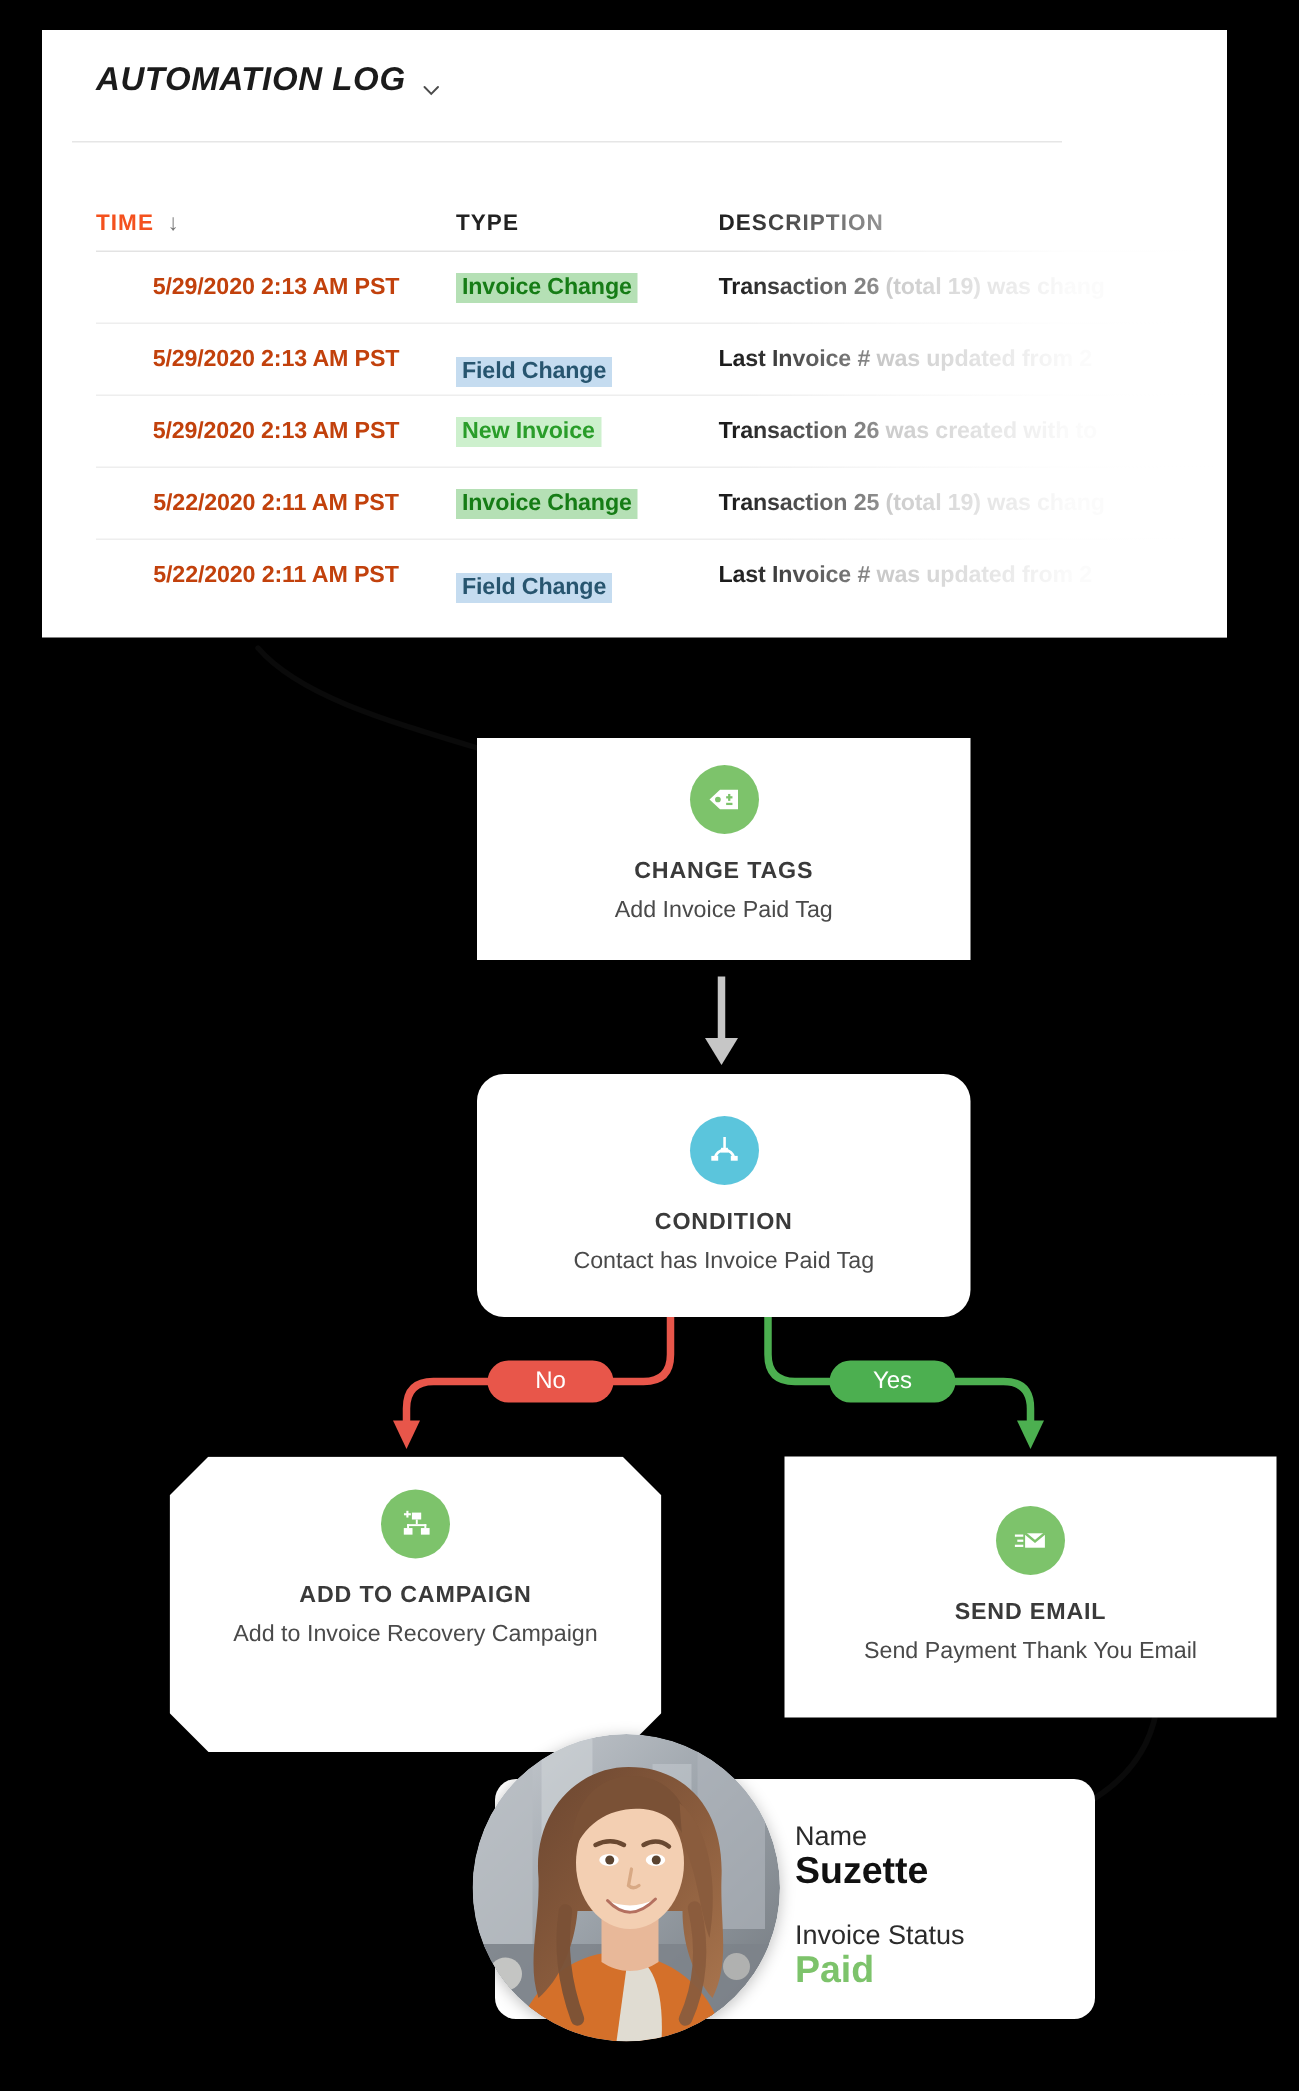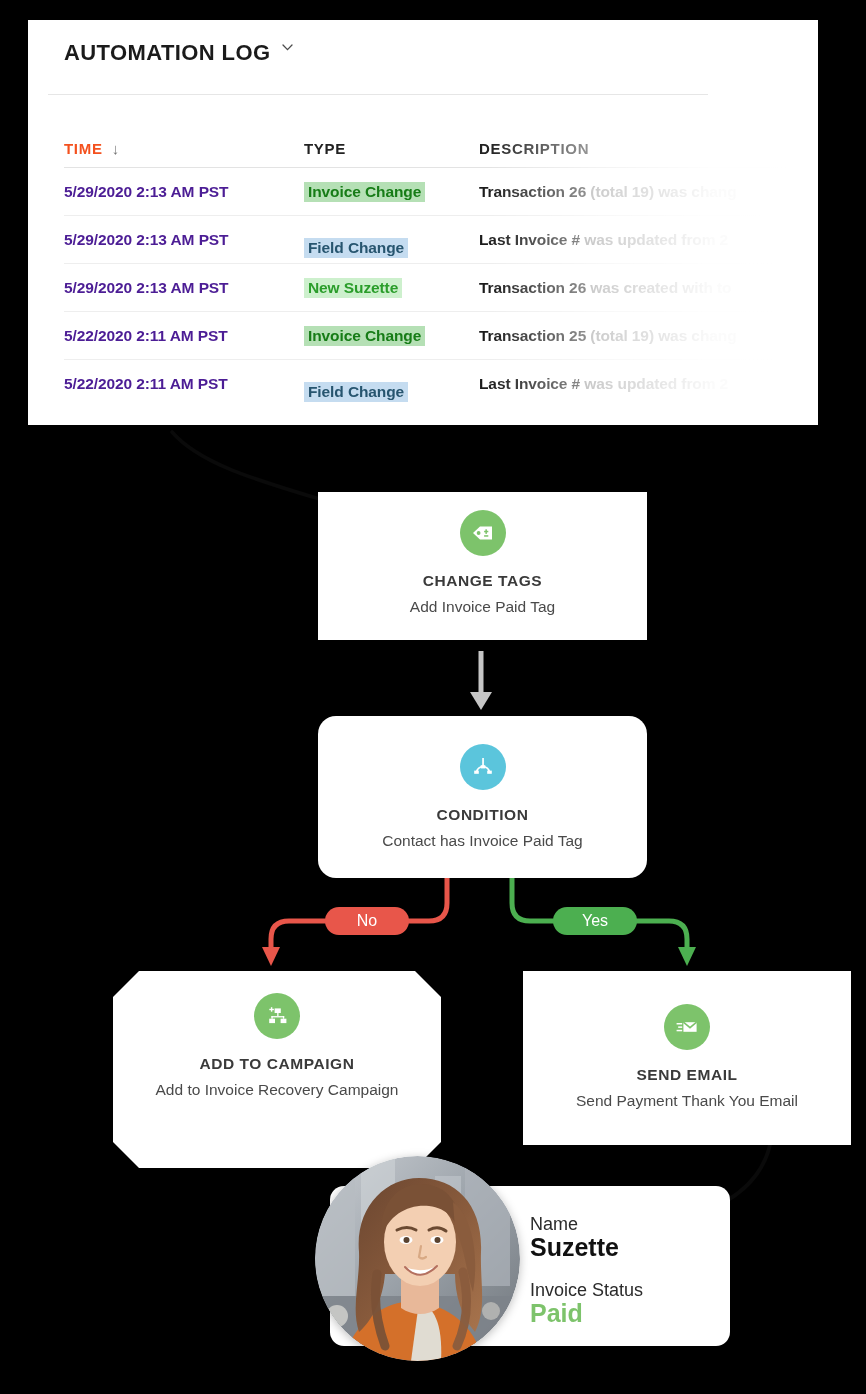--- a/index.html
+++ b/index.html
@@ -28,22 +28,23 @@
     height: 405px;
     background: #ffffff;
     overflow: hidden;
   }
 
   #log-header {
     position: absolute;
     left: 36px;
     top: 20px;
     display: flex;
-    align-items: flex-start;
+    align-items: flex-end;
     gap: 11px;
+    font-style: italic;
   }
   #log-title {
     font-size: 22px;
     font-weight: 700;
     letter-spacing: 0.4px;
     color: #1b1b1b;
     font-family: "Liberation Sans", sans-serif;
   }
   .chev {
     width: 13px;
@@ -93,22 +94,23 @@
     color: #222222;
     font-weight: 700;
     font-size: 15px;
     letter-spacing: 0.7px;
   }
   .sort-arrow { color: #777; font-size: 15px; font-weight: 400; }
 
   .cell-time {
     font-size: 15.5px;
     font-weight: 700;
-    color: #4c1d95;
+    color: #c2410c;
     letter-spacing: -0.1px;
+    text-align: center;
   }
   .badge {
     display: inline-block;
     padding: 1px 4px;
     font-size: 15.5px;
     font-weight: 600;
     letter-spacing: -0.1px;
     white-space: nowrap;
   }
   .badge.green-dark { background: #b5e0b5; color: #167c16; }
@@ -270,21 +272,21 @@
         <div class="c-time cell-time">5/29/2020 2:13 AM PST</div>
         <div class="c-type">
           <span class="badge blue">Field Change</span>
         </div>
         <div class="c-desc desc-text"><b>Last Invoice #</b><span class="dim"> was updated from 2</span></div>
       </div>
 
       <div class="row">
         <div class="c-time cell-time">5/29/2020 2:13 AM PST</div>
         <div class="c-type">
-          <span class="badge green-light">New Suzette</span>
+          <span class="badge green-light">New Invoice</span>
         </div>
         <div class="c-desc desc-text"><b>Transaction 26</b><span class="dim"> was created with to</span></div>
       </div>
 
       <div class="row">
         <div class="c-time cell-time">5/22/2020 2:11 AM PST</div>
         <div class="c-type">
           <span class="badge green-dark">Invoice Change</span>
         </div>
         <div class="c-desc desc-text"><b>Transaction 25</b><span class="dim"> (total 19) was chang</span></div>

